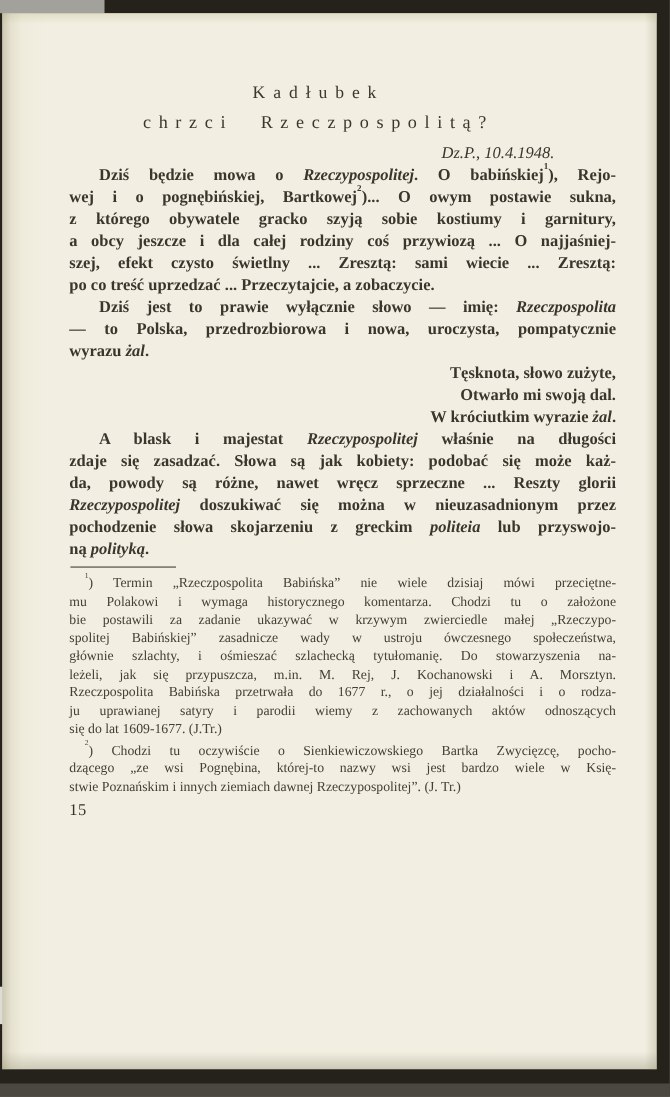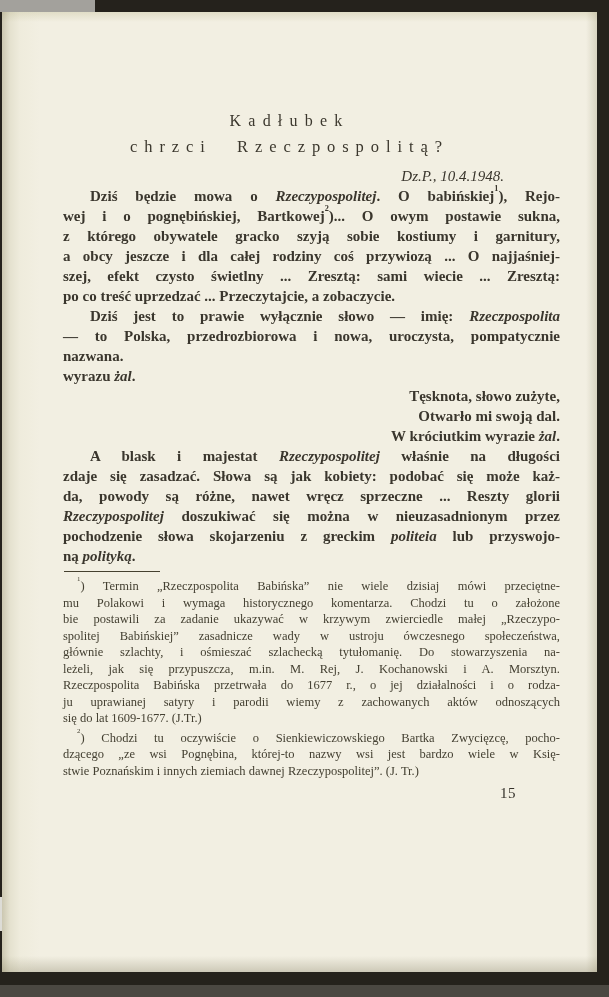--- a/index.html
+++ b/index.html
@@ -34,21 +34,21 @@
       linear-gradient(0deg, rgba(128,122,94,0.32) 0px, rgba(0,0,0,0) 16px),
       linear-gradient(180deg, rgba(208,204,172,0.5) 0px, rgba(0,0,0,0) 10px),
       #f2efe2;
     color: #3a362d;
   }
 
   .text-col {
     position: absolute; left: 61px; top: 0; width: 497px;
   }
 
-  .title { margin-top: 96px; text-align: center; transform: translateX(-22px); }
+  .title { margin-top: 60px; text-align: center; transform: translateX(-22px); }
   .title .t1 {
     font-size: 16px; line-height: 26px; letter-spacing: 0.45em; color: #3b372d;
   }
   .title .t2 {
     font-size: 16.5px; line-height: 26px; letter-spacing: 0.42em; word-spacing: 0.85em; color: #3b372d; text-align: center;
   }
 
   .dateline {
     margin-top: 6px; font-style: italic; font-size: 15px; line-height: 20px;
     text-align: right; padding-right: 56px;
@@ -71,21 +71,21 @@
     width: 96px; height: 0; border-top: 1.4px solid #45402f;
     margin: 5px 0 0 1px;
   }
 
   #footnotes { margin-top: 6px; font-size: 12.5px; color: #444032; }
   #footnotes .line { line-height: 16.5px; }
   .fn .line.first { text-indent: 14px; }
   .fn + .fn { margin-top: 3px; }
 
   .pageno {
-    margin-top: 6px; text-align: right; padding-right: 44px;
+    margin-top: 6px; text-align: left; padding-right: 44px;
     font-size: 15px; color: #35312a; letter-spacing: 0.5px;
   }
 </style>
 </head>
 <body>
 
 <div class="scan">
   <div class="band-top-left"></div>
   <div class="band-bottom"></div>
   <div class="sliver-left"></div>
@@ -105,21 +105,20 @@
             <div class="line first"><span>Dziś będzie mowa o </span><em>Rzeczypospolitej</em><span>. O babińskiej</span><sup>1</sup><span>), Rejo-</span></div>
             <div class="line"><span>wej i o pognębińskiej, Bartkowej</span><sup>2</sup><span>)... O owym postawie sukna,</span></div>
             <div class="line"><span>z którego obywatele gracko szyją sobie kostiumy i garnitury,</span></div>
             <div class="line"><span>a obcy jeszcze i dla całej rodziny coś przywiozą ... O najjaśniej-</span></div>
             <div class="line"><span>szej, efekt czysto świetlny ... Zresztą: sami wiecie ... Zresztą:</span></div>
             <div class="line last"><span>po co treść uprzedzać ... Przeczytajcie, a zobaczycie.</span></div>
           </div>
           <div class="block para">
             <div class="line first"><span>Dziś jest to prawie wyłącznie słowo — imię: </span><em>Rzeczpospolita</em></div>
             <div class="line"><span>— to Polska, przedrozbiorowa i nowa, uroczysta, pompatycznie</span></div>
-            <div class="line last"><span>nazwana.</span></div>
           </div>
           <div class="block para">
             <div class="line last"><span>wyrazu </span><em>żal</em><span>.</span></div>
           </div>
           <div class="block poem">
             <div class="line first"><span>Tęsknota, słowo zużyte,</span></div>
             <div class="line"><span>Otwarło mi swoją dal.</span></div>
             <div class="line last"><span>W króciutkim wyrazie </span><em>żal</em><span>.</span></div>
           </div>
           <div class="block para">

